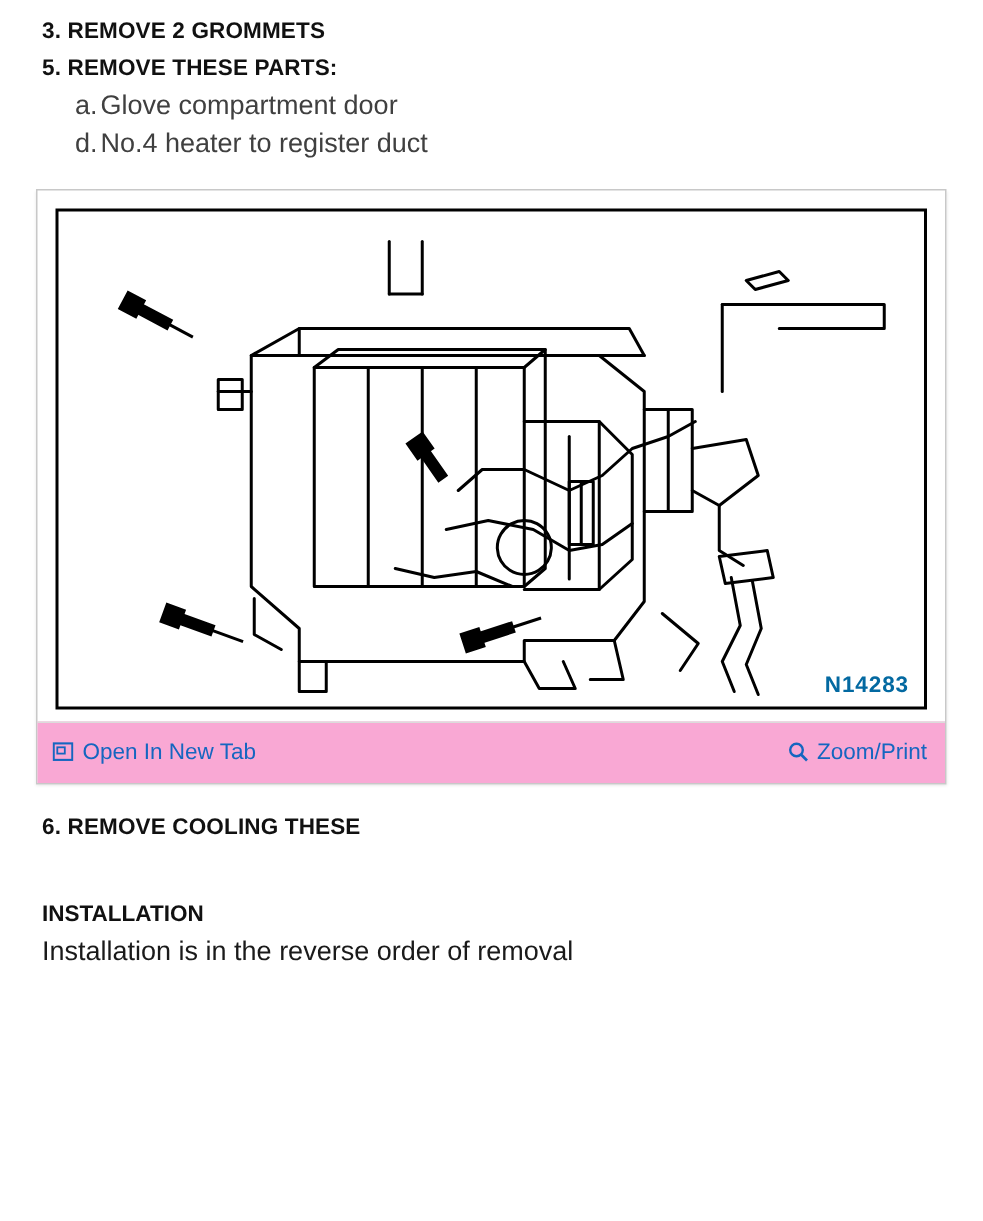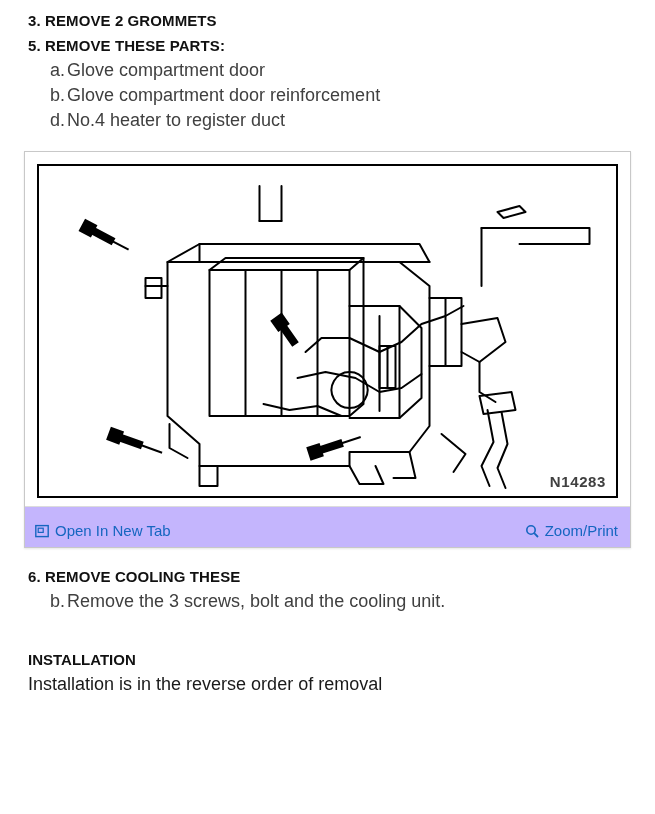--- a/index.html
+++ b/index.html
@@ -65,27 +65,27 @@
     overflow: hidden;
   }
   .figure-code {
     position: absolute;
     right: 10px;
     bottom: 6px;
     font-size: 15px;
     font-weight: bold;
     font-family: "Liberation Sans", sans-serif;
     letter-spacing: 0.6px;
-    color: #404040;
+    color: #0369a1;
   }
   .figure-bar {
     display: flex;
     justify-content: space-between;
-    align-items: flex-end;
-    background: #c4b5fd;
+    align-items: center;
+    background: #f9a8d4;
     border-top: 1px solid #dcdcdc;
     padding: 6px 12px 8px 10px;
     height: 26px;
     box-sizing: content-box;
   }
   .bar-link {
     display: flex;
     align-items: center;
     gap: 6px;
     color: #1566c0;
@@ -126,23 +126,20 @@
 
 
     <div class="step-head">
       <span>5.</span>
       <span>REMOVE THESE PARTS:</span>
     </div>
 
     <ul class="sub-list">
       <li class="sub-item">
         <span class="marker">a.</span><span>Glove compartment door</span>
-      </li>
-      <li class="sub-item">
-        <span class="marker">b.</span><span>Glove compartment door reinforcement</span>
       </li>
       <li class="sub-item">
         <span class="marker">d.</span><span>No.4 heater to register duct</span>
       </li>
     </ul>
   </div>
 
   <div class="figure-block">
 
     <div class="figure-canvas">
@@ -253,22 +250,19 @@
       </a>
     </div>
   </div>
 
   <div class="steps-bottom">
     <div class="step-head">
       <span>6.</span>
       <span>REMOVE COOLING THESE</span>
     </div>
     <ul class="sub-list">
-      <li class="sub-item">
-        <span class="marker">b.</span><span>Remove the 3 screws, bolt and the cooling unit.</span>
-      </li>
     </ul>
 
     <div class="install-head">INSTALLATION</div>
     <div class="install-text">Installation is in the reverse order of removal</div>
   </div>
 
 </div>
 
 </body></html>

